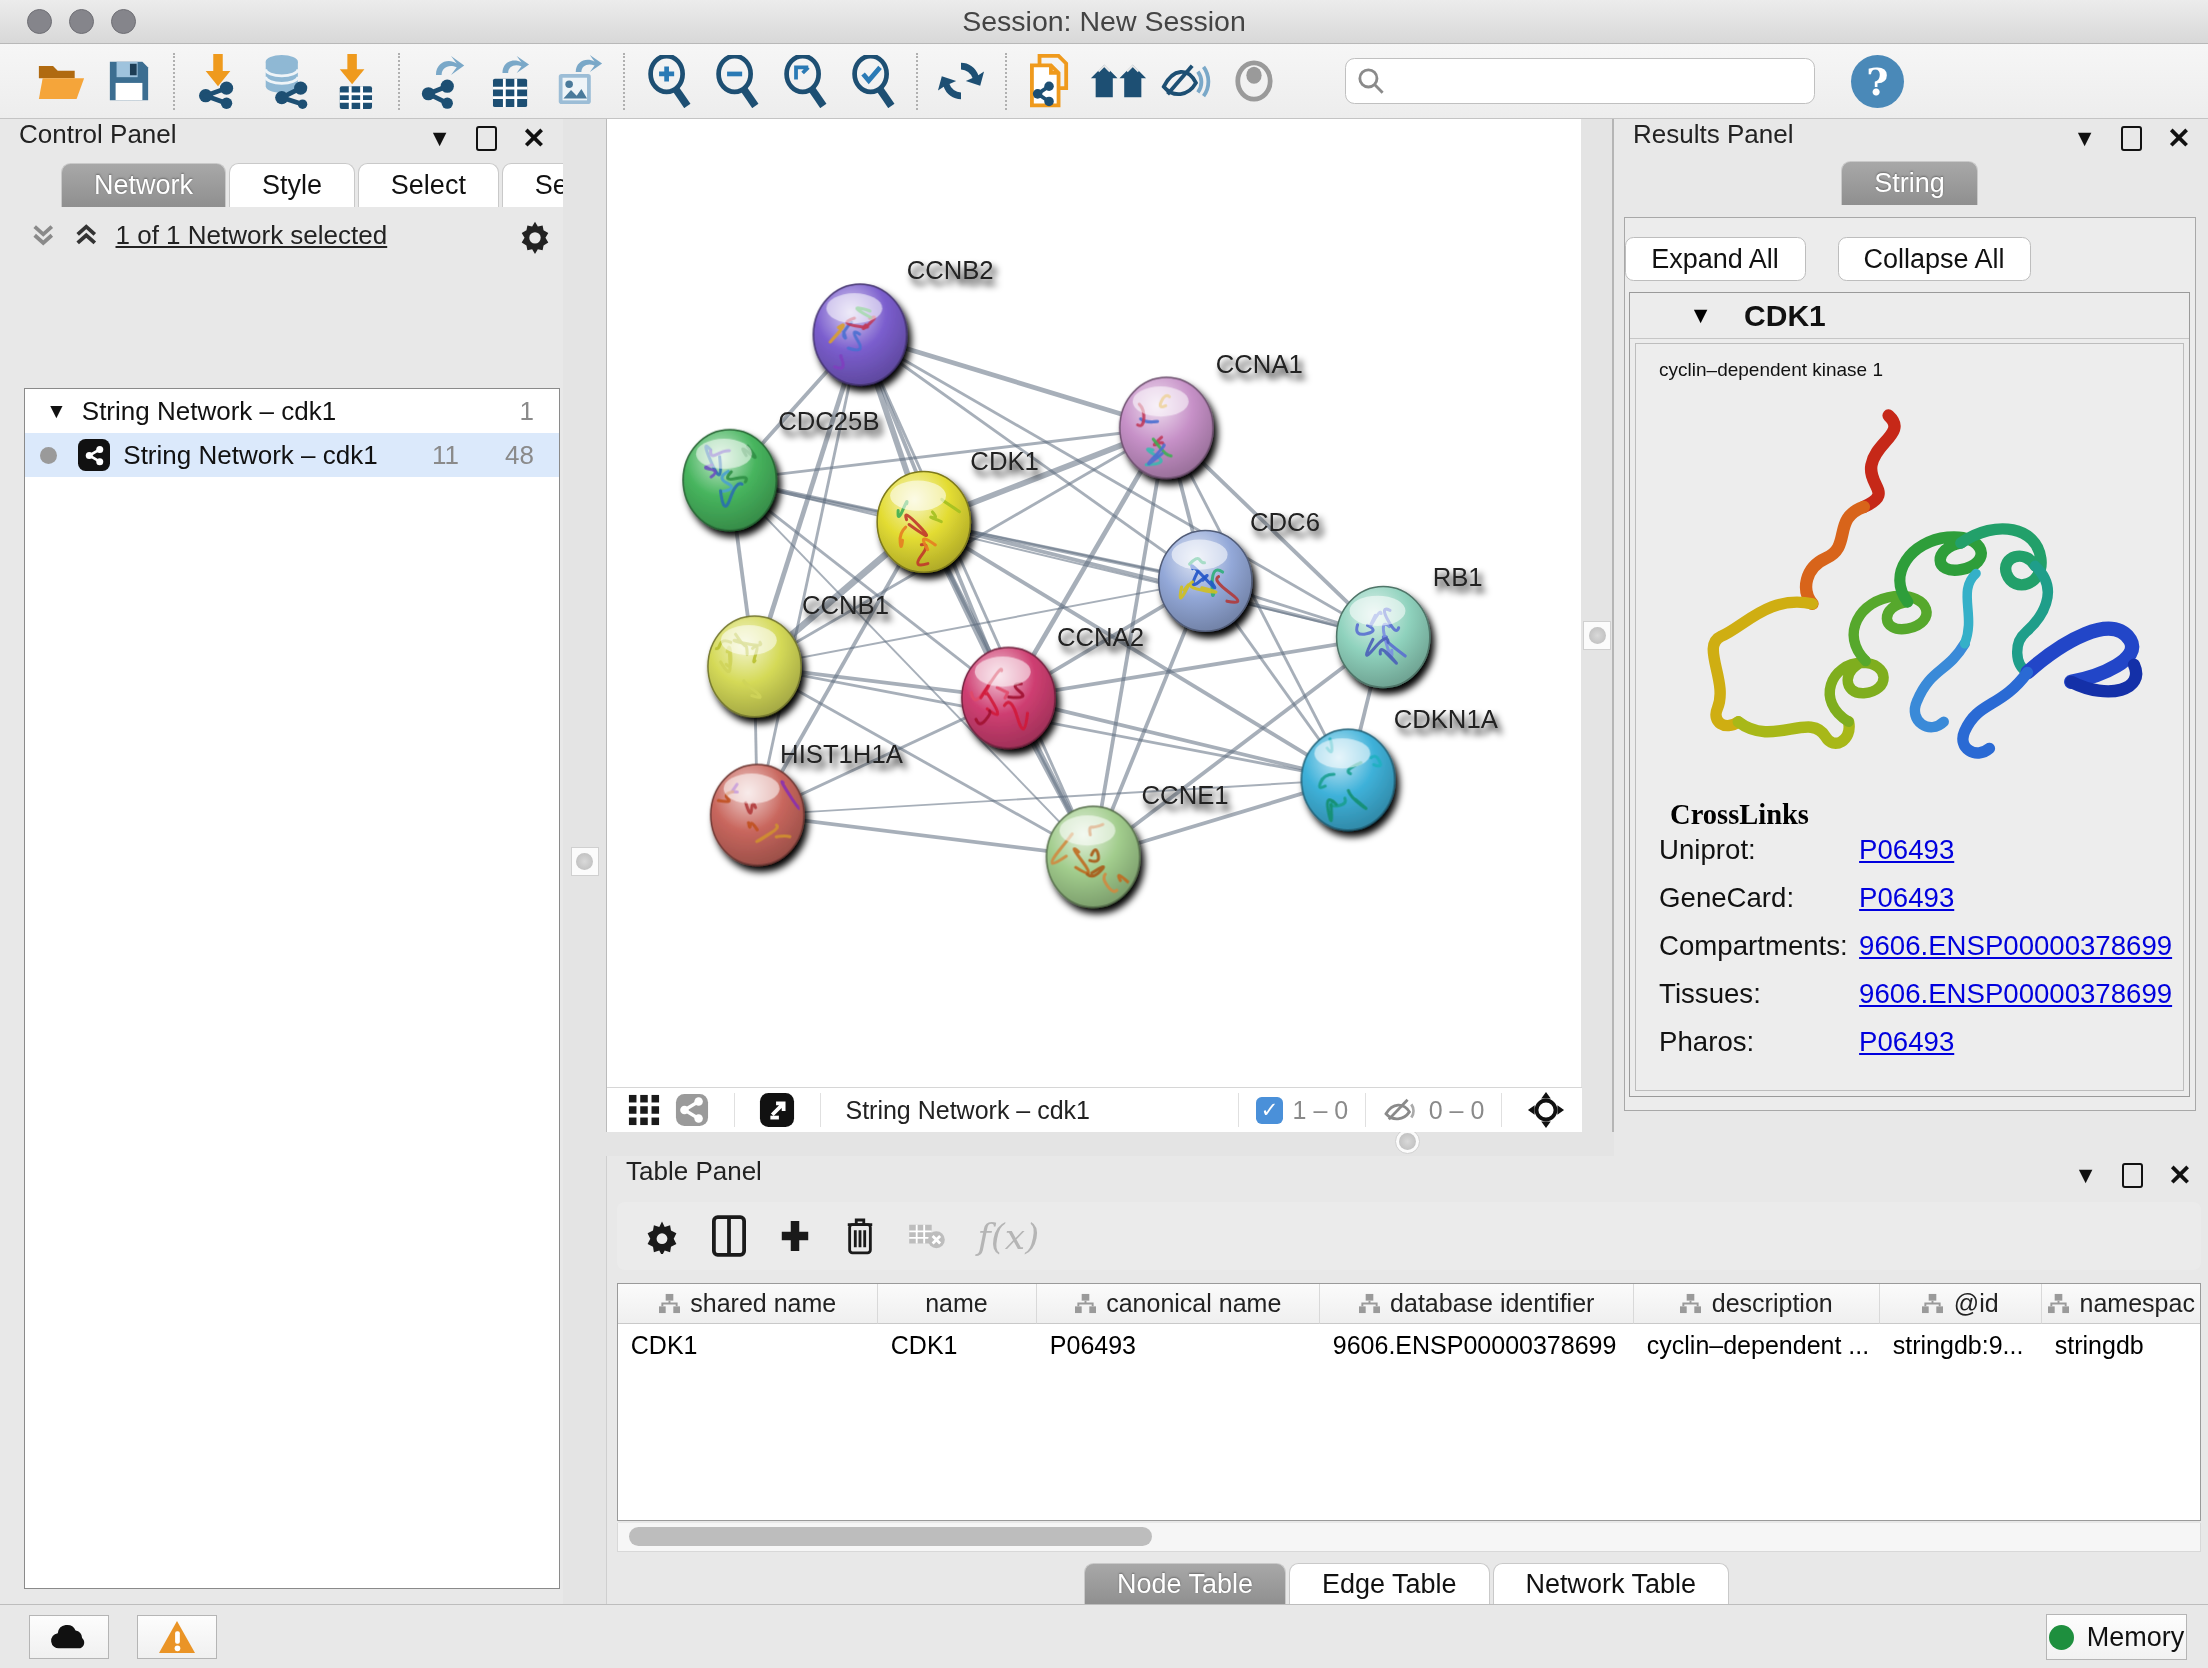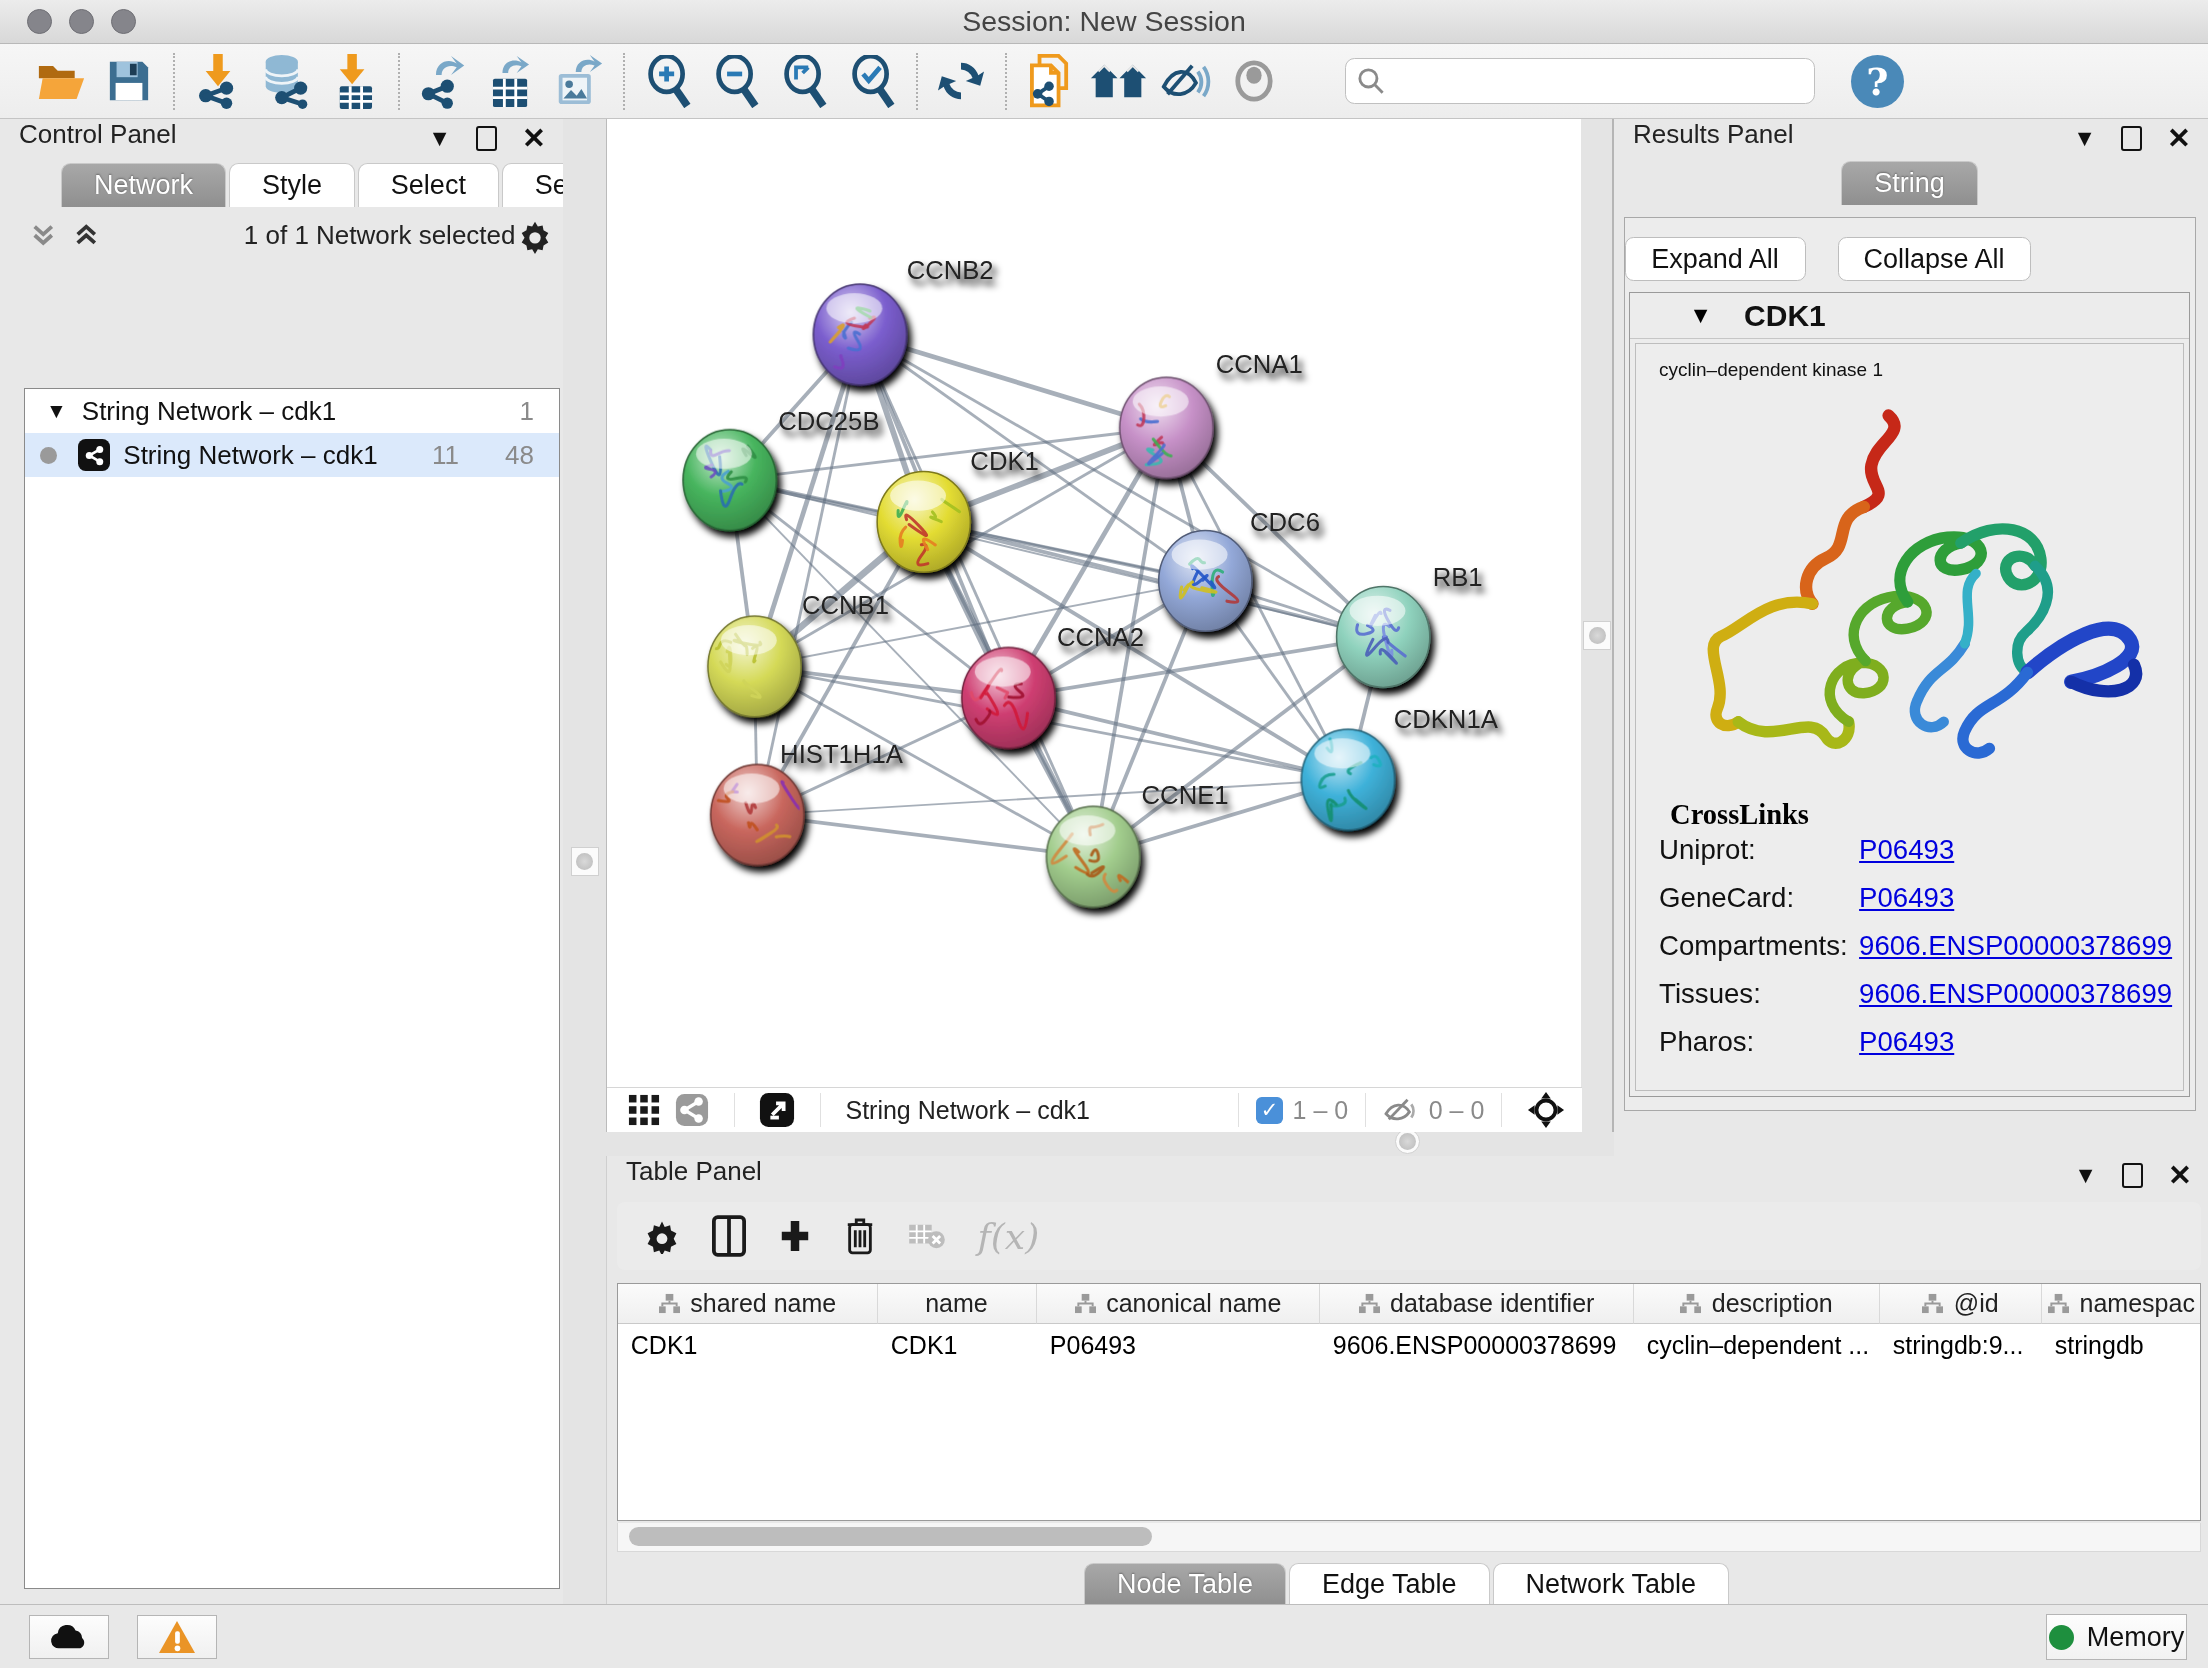--- a/index.html
+++ b/index.html
@@ -41,21 +41,21 @@
   .tab { height:44px; padding:0 32px; background:#fff; border:1px solid #c9c9c9; border-bottom:none;
     border-radius:9.5px 9.5px 0 0; font-size:27px; display:flex; align-items:center; color:#111;
     margin-right:2.9px; cursor:pointer; }
   .tab.selected { background:linear-gradient(#a8a8a8,#8f8f8f); color:#fff; text-shadow:0 -1px 1.9px rgba(0,0,0,.35); }
 
   
   #control-panel { position:absolute; left:0; top:119px; width:563px; height:1485px; background:#e8e8e8; }
   #cp-tabs { margin:5.7px 0 0 61px; }
   #cp-toolrow { display:flex; align-items:center; height:42px; margin:7.6px 9.5px 0 28.5px; }
   #cp-toolrow .chev { margin-right:15px; cursor:pointer; }
-  #cp-selinfo { flex:1; text-align:right; font-size:26px; color:#222; }
+  #cp-selinfo { flex:1; text-align:left; font-size:26px; color:#222;text-decoration:underline; }
   #net-list { position:absolute; left:24px; top:269px; width:536px; bottom:15px; background:#fff; border:1.9px solid #8a8a8a; }
   .net-row { height:44px; display:flex; align-items:center; font-size:26px; color:#111; }
   .net-row .tri { margin:0 15px 0 21px; font-size:21px; }
   .net-row .cnt { color:#8a8a8a; margin-left:auto; margin-right:25px; }
   .net-row.child { background:#dbe9fb; }
   .net-row.child .dot { width:17px; height:17px; border-radius:50%; background:#9a9a9a; margin:0 21px 0 15px; }
   .share-badge { width:32px; height:32px; background:#111; border-radius:7.6px; display:flex; align-items:center; justify-content:center; margin-right:13.3px; }
   .net-row.child .nums { margin-left:auto; margin-right:25px; color:#8a8a8a; display:flex; gap:46px; }
 
   

